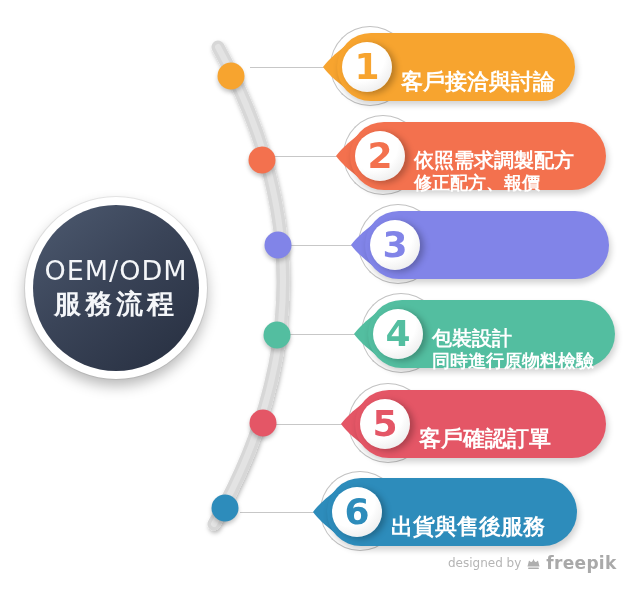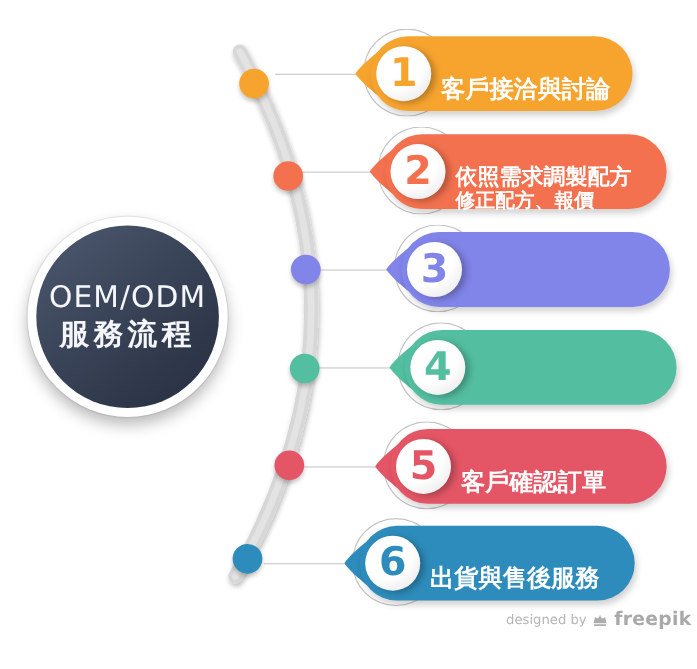--- a/index.html
+++ b/index.html
@@ -64,21 +64,21 @@
   .texts{
     position:absolute;left:64px;right:10px;top:0;bottom:0;
     display:flex;flex-direction:column;justify-content:center;
     color:#ffffff;z-index:2;margin-top:30px;
   }
   .label{font-size:22px;font-weight:bold;line-height:1.2;white-space:nowrap;}
   .step.two .label{font-size:20px;}
   .sublabel{font-size:18px;font-weight:bold;line-height:1.25;white-space:nowrap;}
   
   .footer{
-    position:absolute;left:460px;top:555px;height:16px;
+    position:absolute;left:448px;top:555px;height:16px;
     display:flex;align-items:center;gap:5px;z-index:3;
     color:#b5b5b5;font-size:12px;
   }
   .footer .brand{font-weight:bold;font-size:17px;color:#a9a9a9;letter-spacing:.3px;}
   .footer svg{display:block;}
 </style>
 </head>
 <body>
 
 <div class="canvas">
@@ -156,20 +156,24 @@
 
   <div class="step two" style="left: 368px; top: 300px; width: 247px; --accent: #53BEA0;">
     <div class="ring"></div>
     <svg class="tail" viewBox="0 0 22 46">
         <path d="M22 2 C12 10 5 16 0 23 C5 30 12 36 22 44 Z"></path>
       </svg>
     <div class="pill"></div>
     <div class="badge-circle">
       <span class="num">4</span>
     </div>
+    <div class="texts">
+      <div class="label">包裝設計</div>
+      <div class="sublabel">同時進行原物料檢驗</div>
+    </div>
   </div>
 
   <div class="step" style="left: 355px; top: 390px; width: 251px; --accent: #E45666;">
     <div class="ring"></div>
     <svg class="tail" viewBox="0 0 22 46">
         <path d="M22 2 C12 10 5 16 0 23 C5 30 12 36 22 44 Z"></path>
       </svg>
     <div class="pill"></div>
     <div class="badge-circle">
       <span class="num">5</span>

